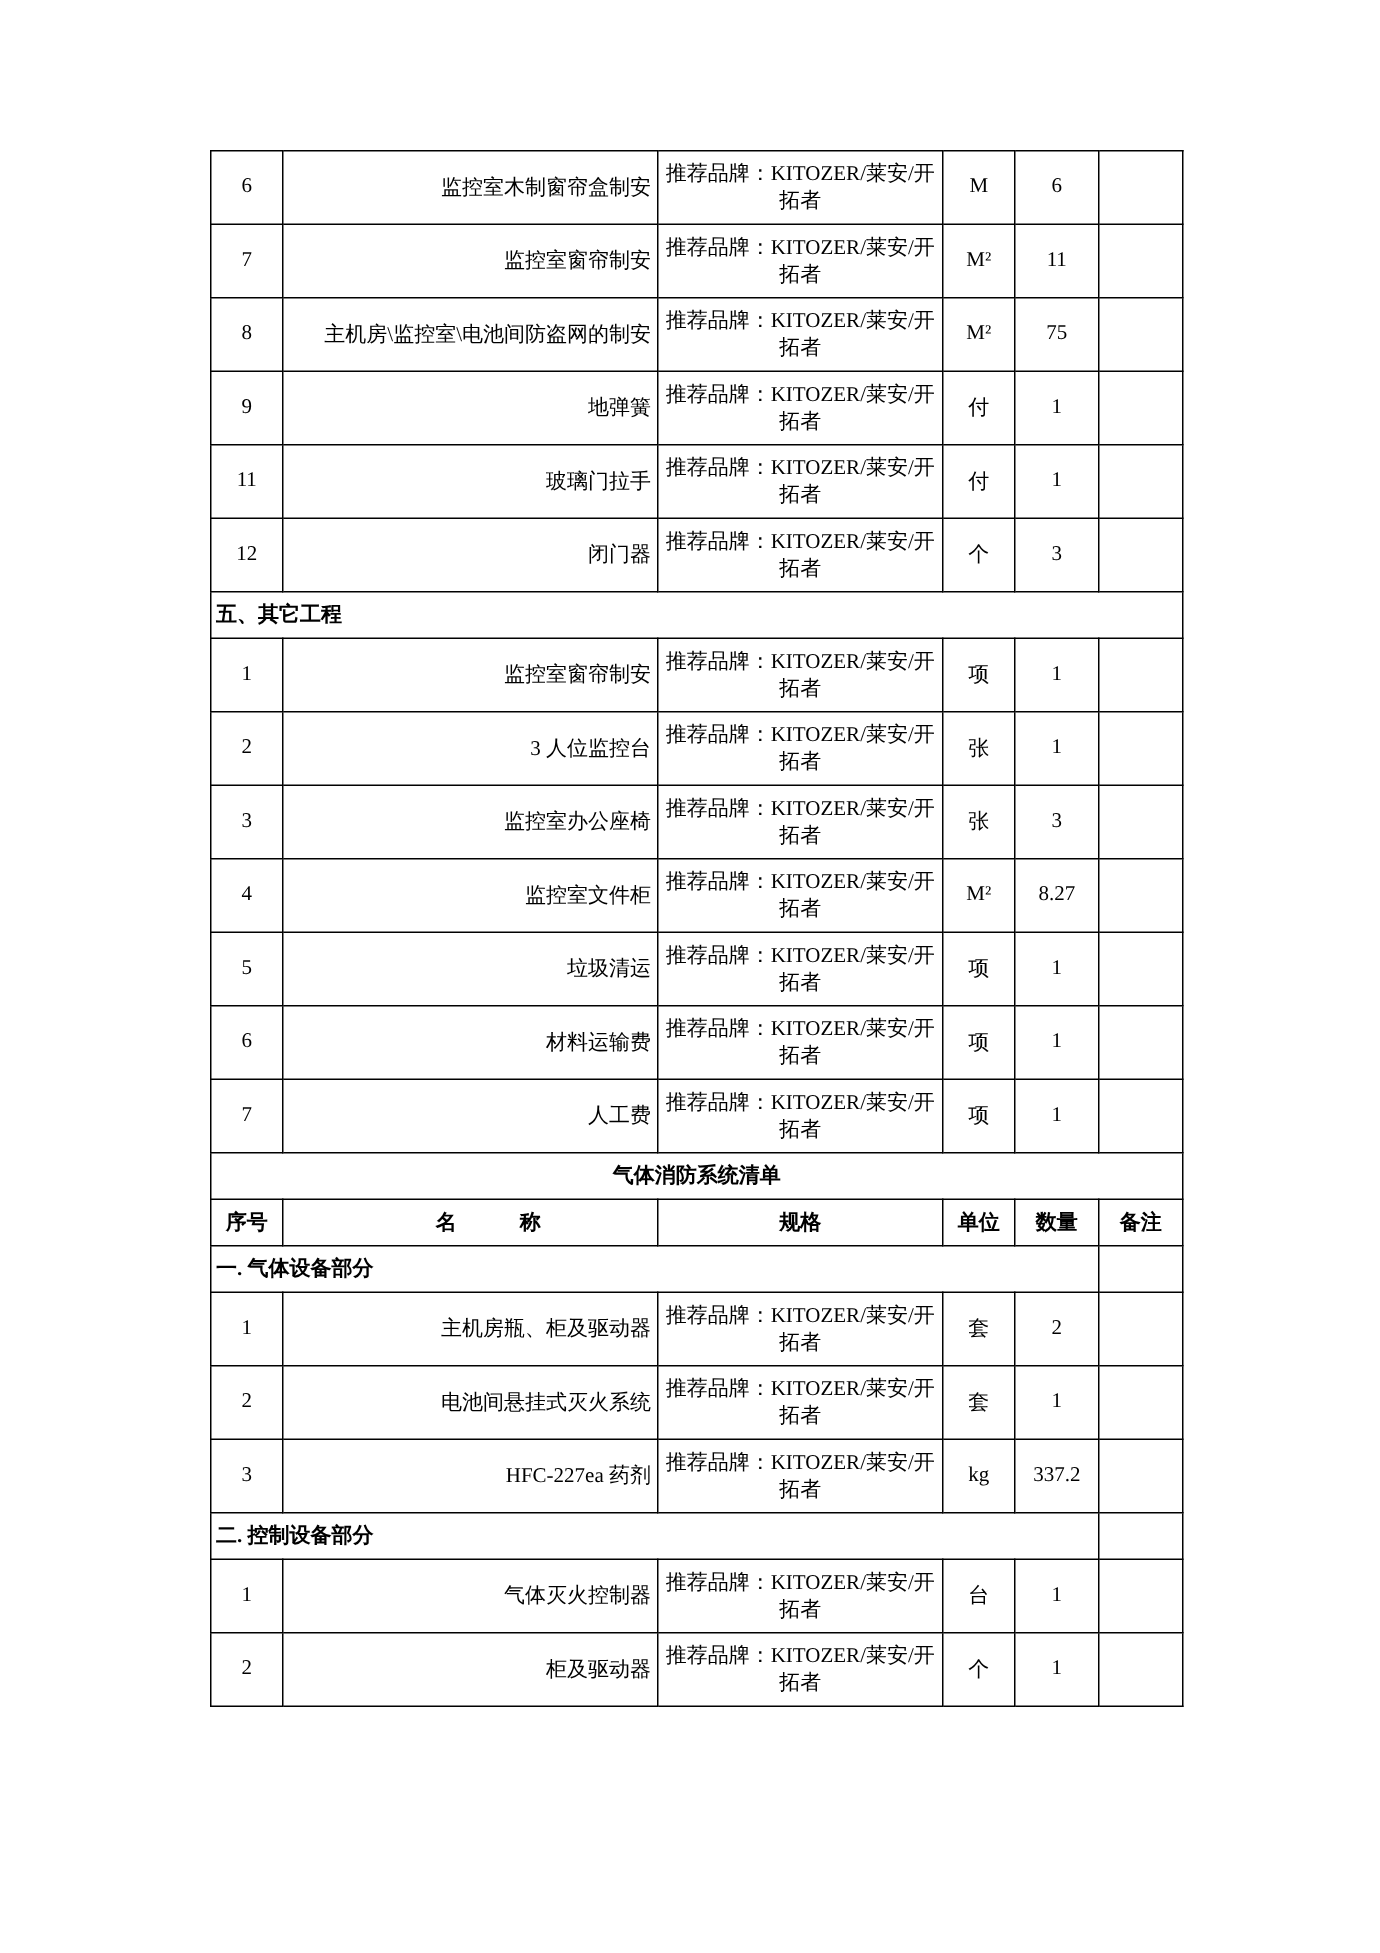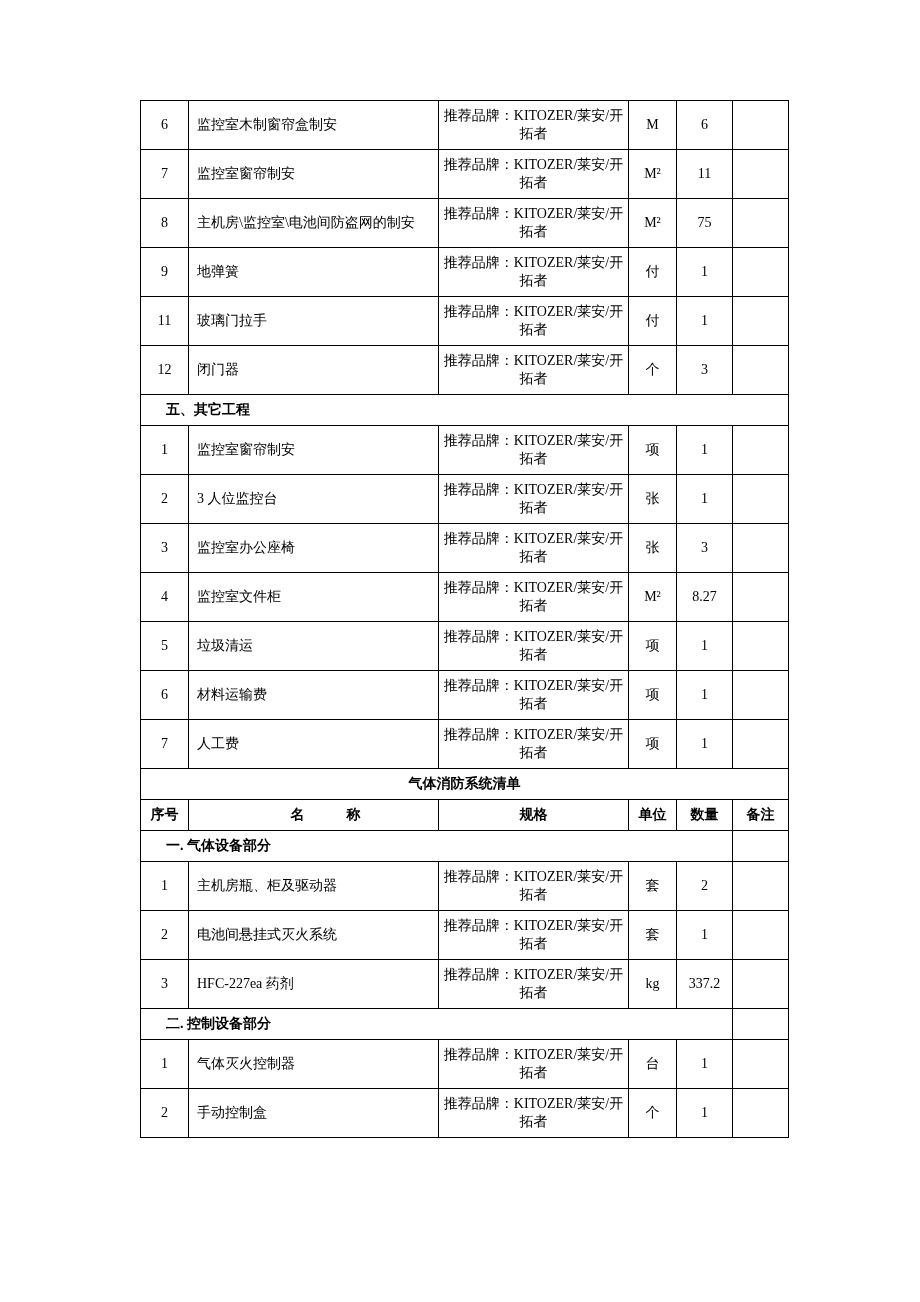--- a/index.html
+++ b/index.html
@@ -16,29 +16,29 @@
       border-collapse: collapse;
       table-layout: fixed;
     }
     td, th {
       border: 1px solid #000;
       padding: 6px 4px;
       vertical-align: middle;
       word-wrap: break-word;
     }
     .col-seq { width: 48px; text-align: center; }
-    .col-name { width: 250px; text-align: left; padding-left: 8px; }
+    .col-name { width: 250px; text-align: right; padding-left: 8px; }
     .col-spec { width: 190px; text-align: center; }
     .col-unit { width: 48px; text-align: center; }
     .col-qty { width: 56px; text-align: center; }
     .col-note { width: 56px; text-align: center; }
     .section-header td {
       font-weight: bold;
       text-align: left;
-      padding-left: 25px;
+      padding-left: 3px;
       margin-top: 24px;
     }
     .list-title td {
       font-weight: bold;
       text-align: center;
       margin-left: 43px;
     }
     .header-row td {
       font-weight: bold;
       text-align: center;
@@ -210,20 +210,20 @@
       <tr>
         <td class="col-seq">1</td>
         <td class="col-name">气体灭火控制器</td>
         <td class="col-spec">推荐品牌：KITOZER/莱安/开拓者</td>
         <td class="col-unit">台</td>
         <td class="col-qty">1</td>
         <td class="col-note"></td>
       </tr>
       <tr>
         <td class="col-seq">2</td>
-        <td class="col-name">手动控制盒</td>
+        <td class="col-name">柜及驱动器</td>
         <td class="col-spec">推荐品牌：KITOZER/莱安/开拓者</td>
         <td class="col-unit">个</td>
         <td class="col-qty">1</td>
         <td class="col-note"></td>
       </tr>
     </tbody>
 </table>
 
 </body></html>

